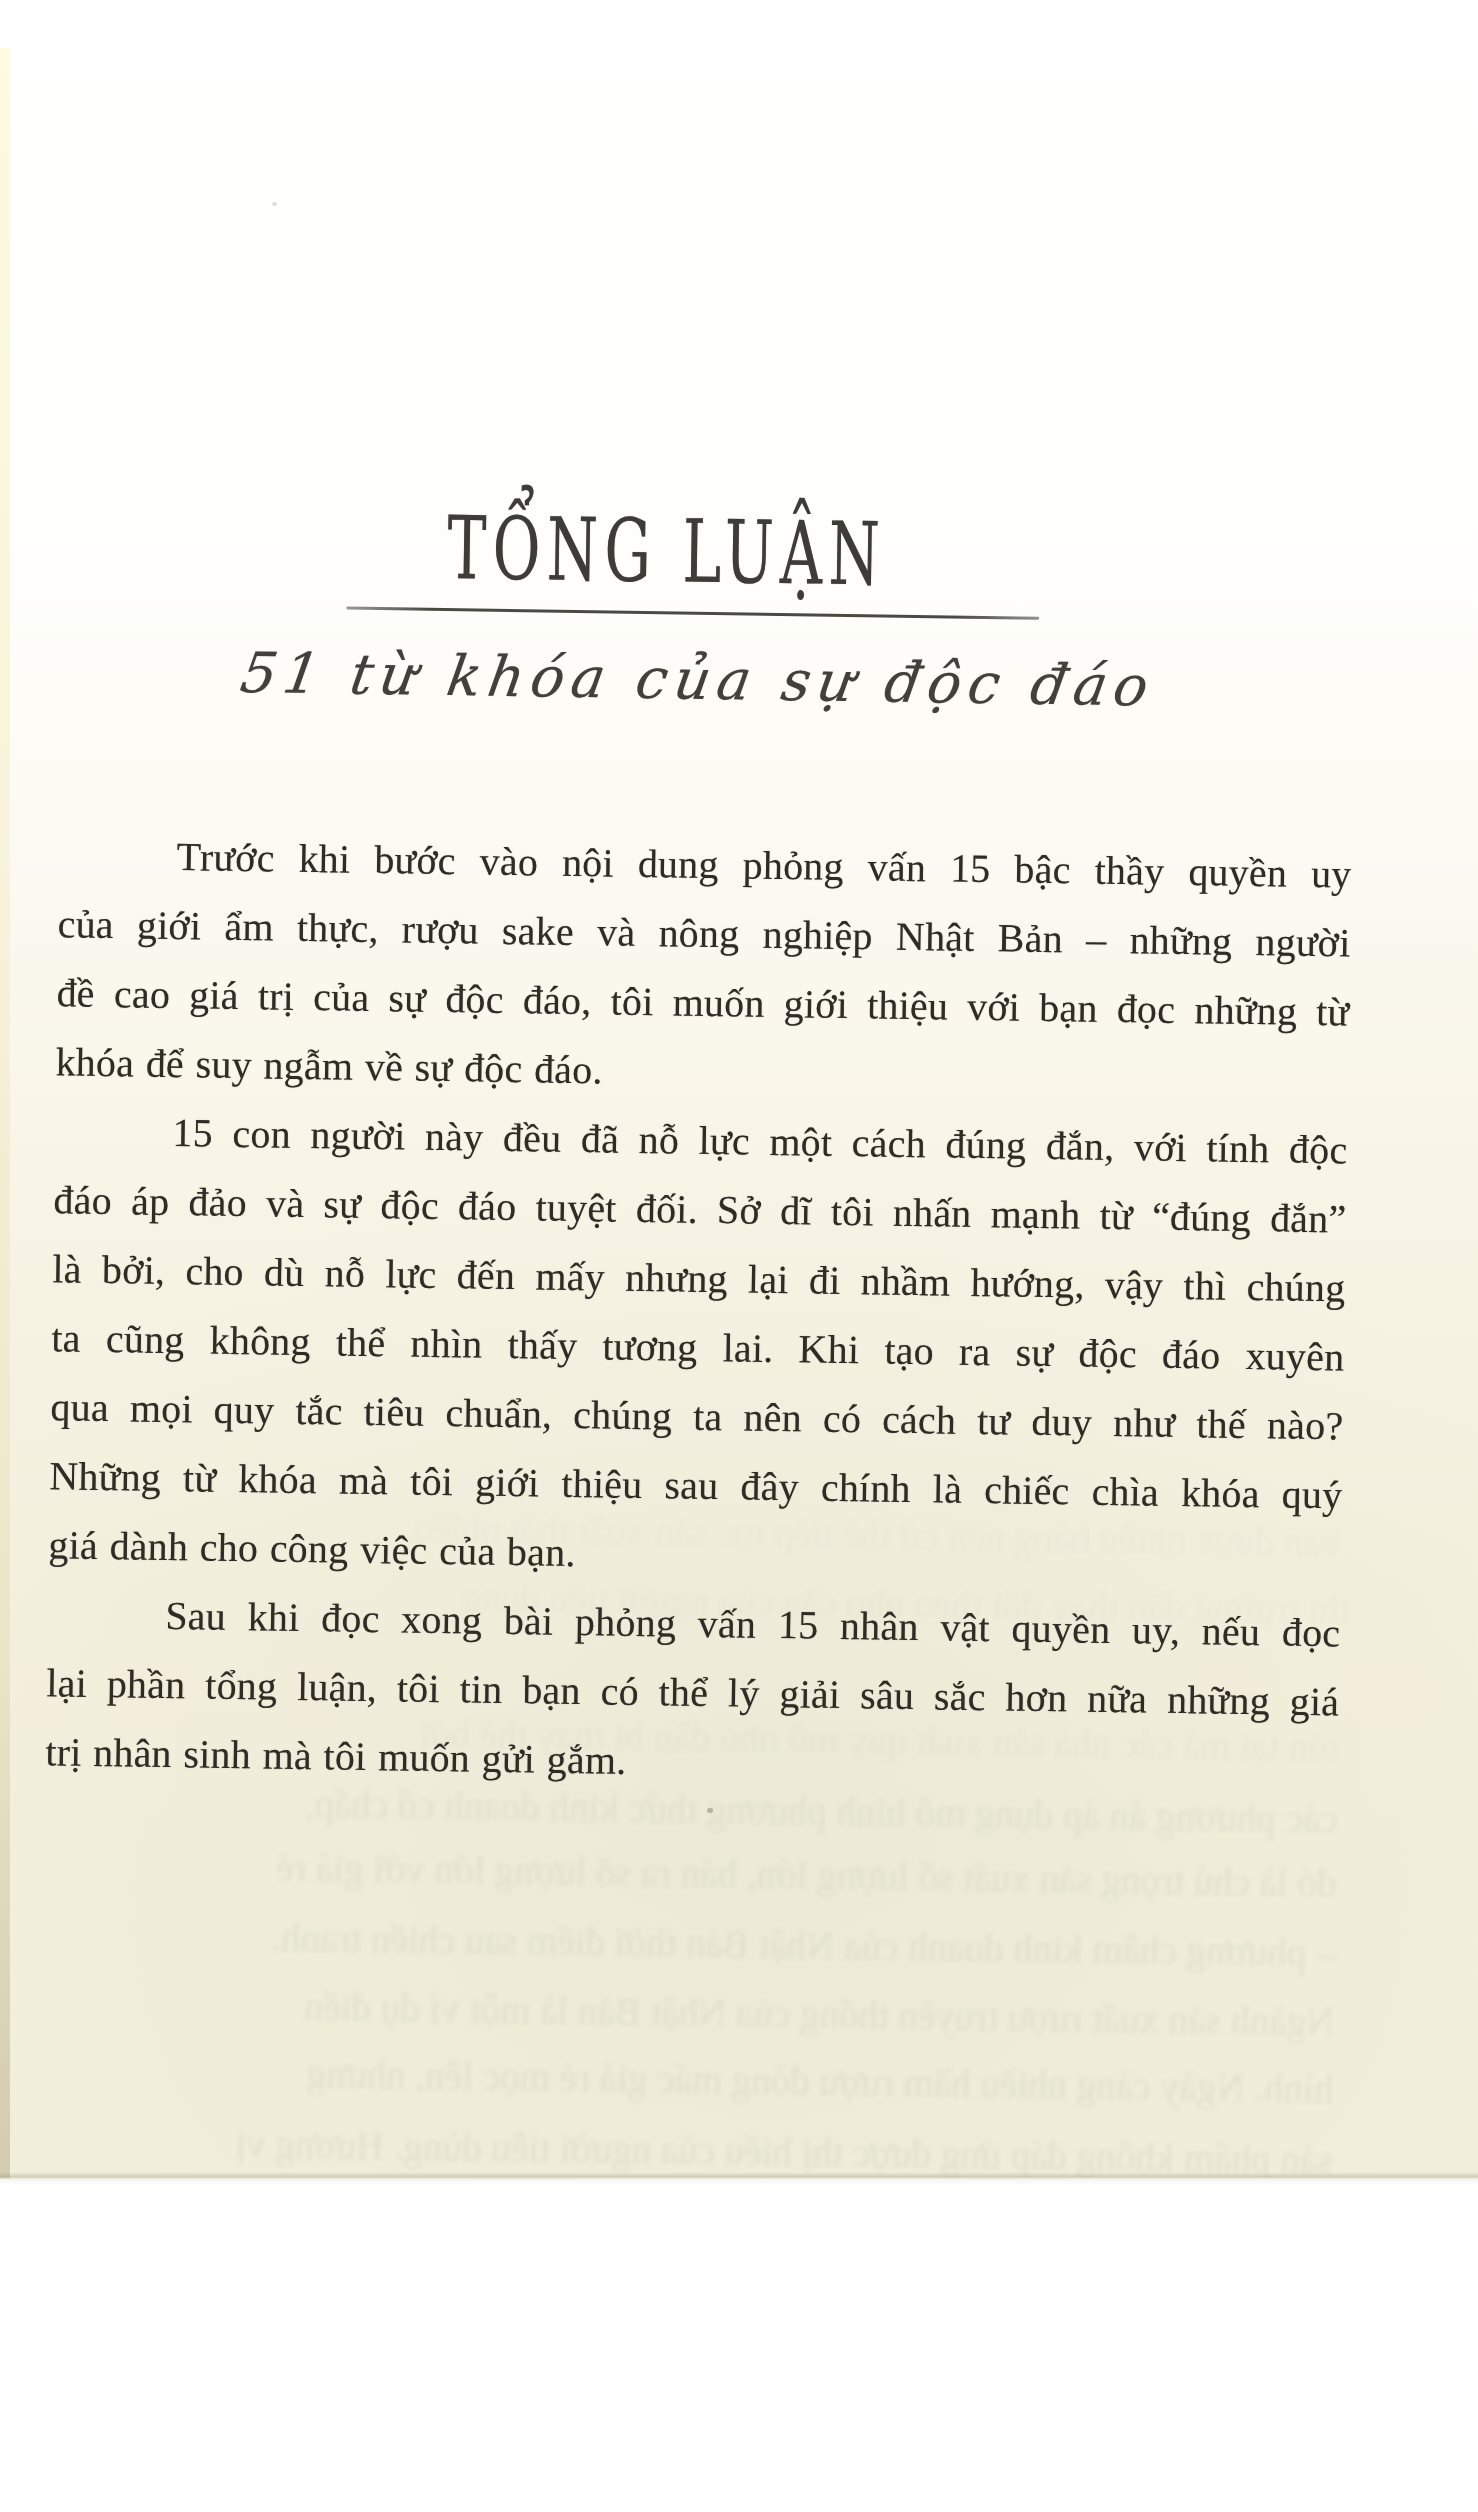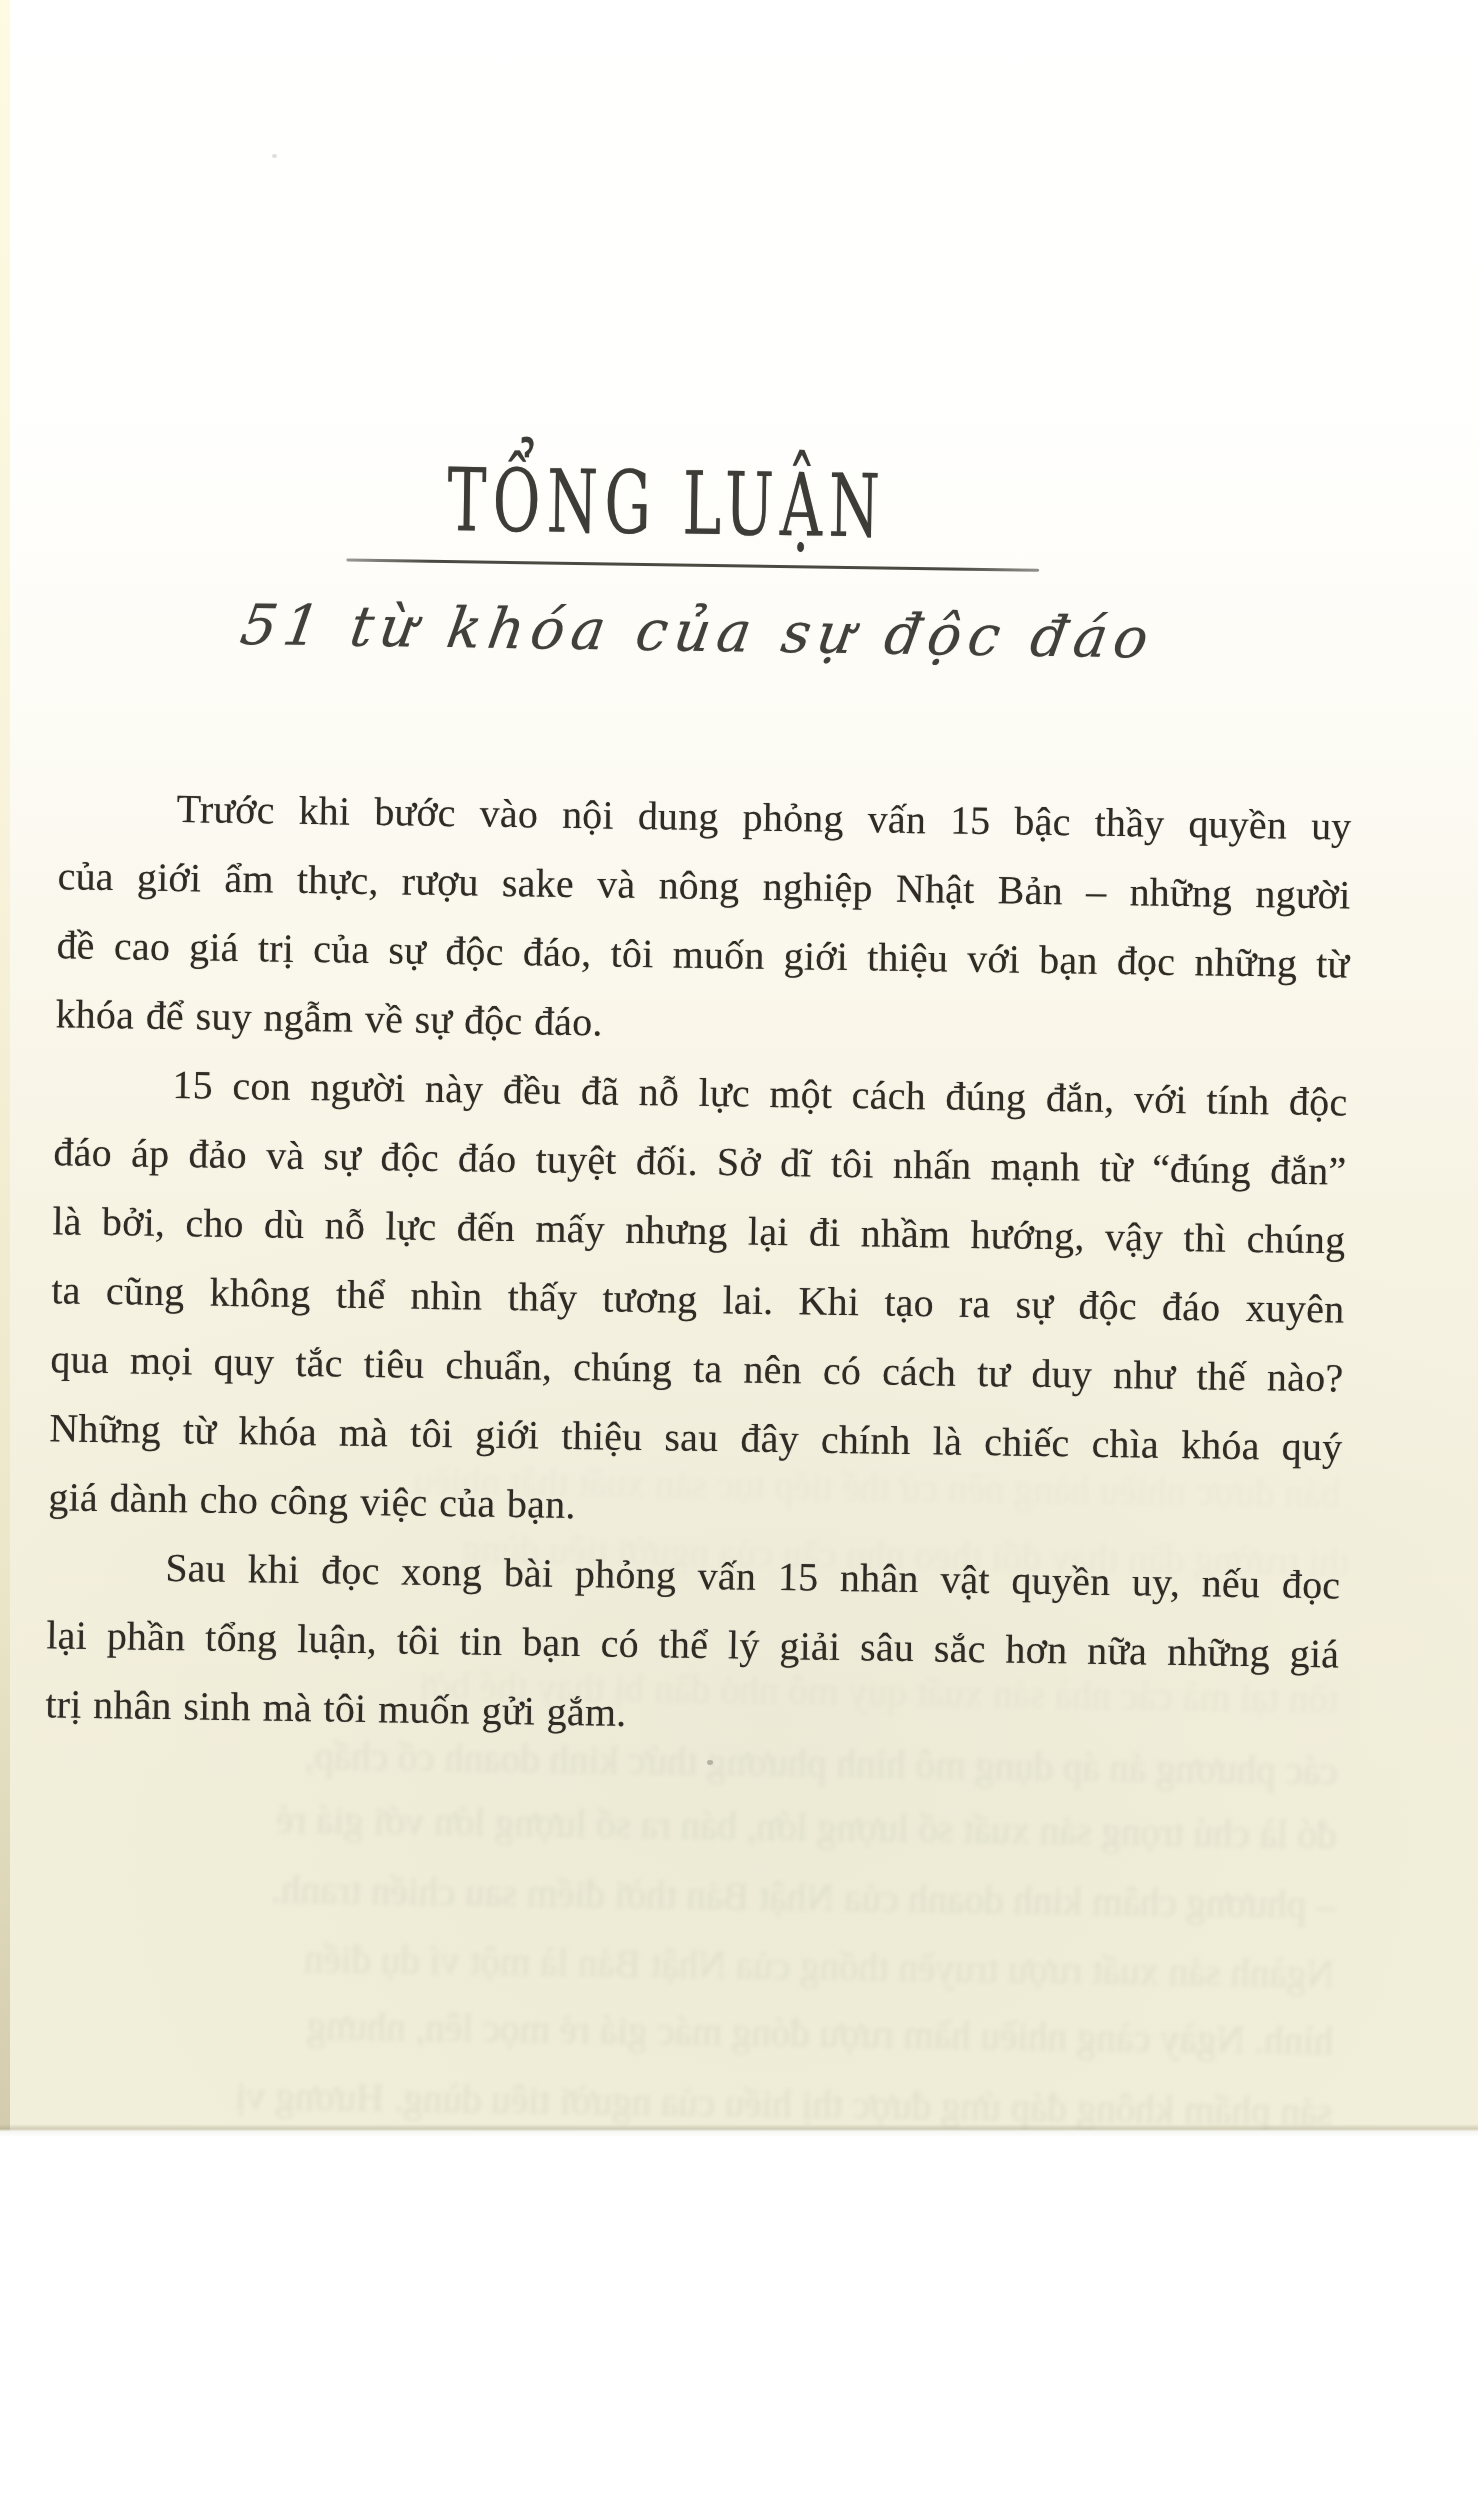--- a/index.html
+++ b/index.html
@@ -18,20 +18,21 @@
     position: relative;
     width: 1479px;
     height: 2136px;
     overflow: hidden;
     font-family: "Liberation Serif", serif;
     background:
       radial-gradient(90% 45% at 52% 80%, rgba(172,184,158,0.09), rgba(172,184,158,0) 65%),
       linear-gradient(to bottom,
         var(--paper-top) 0%, #fffffe 18%, #fdfcf6 32%, #faf7ec 45%,
         #f7f3e3 58%, #f4f0de 70%, #f2efdb 85%, var(--paper-bottom) 100%);
+    margin-top: 48px;
   }
   .tilt {
     position: absolute;
     inset: 0;
     transform: rotate(0.85deg);
     transform-origin: 39px 581px;
   }
   .title-row {
     position: absolute;
     top: 451px; left: 0;

